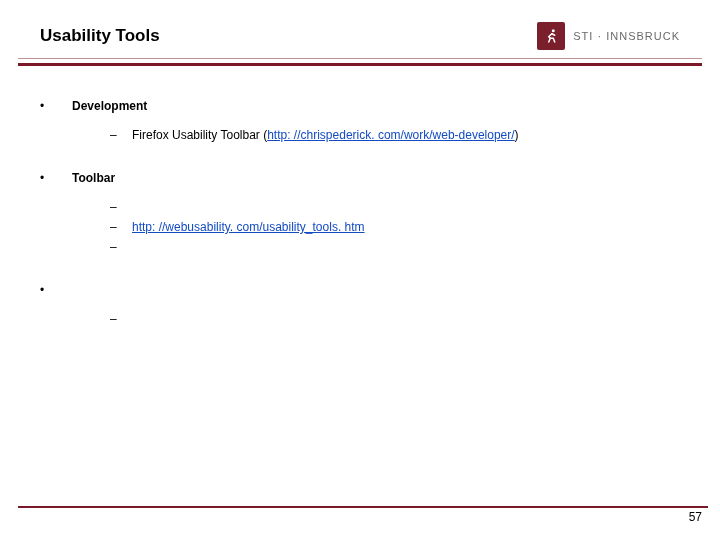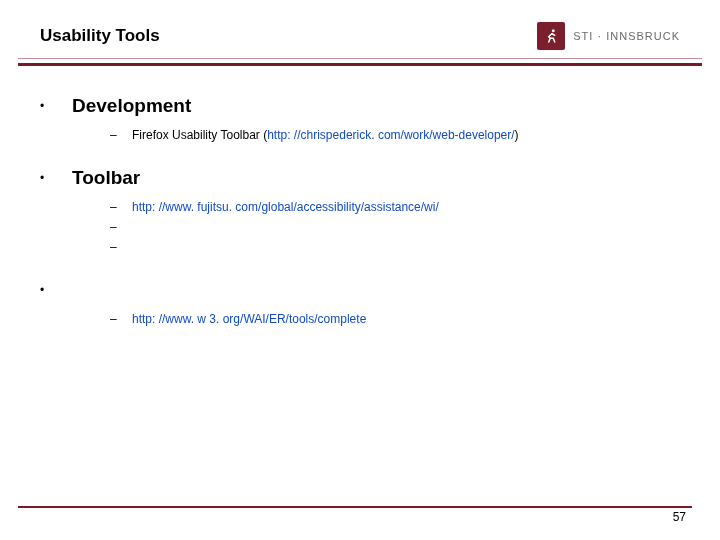--- a/index.html
+++ b/index.html
@@ -9,26 +9,26 @@
   .title { font-size: 17px; font-weight: bold; }
   .logo { display: flex; align-items: center; gap: 8px; }
   .logo-mark { width: 28px; height: 28px; background: #7a1f2b; color: #fff; display: flex; align-items: center; justify-content: center; border-radius: 2px; }
   .logo-text { font-size: 11px; color: #6a6a6a; letter-spacing: 1px; }
   .hr1 { height: 1px; background: #8a1f2f; margin: 0 18px; opacity: 0.5; }
   .hr2 { height: 3px; background: #7a1a28; margin: 4px 18px 0 18px; }
   .content { padding: 30px 40px 0 40px; }
   .bullet-row { display: flex; align-items: flex-start; gap: 24px; margin-top: 24px; }
   .bullet-row:first-child { margin-top: 0; }
   .dot { font-size: 12px; line-height: 20px; width: 8px; }
-  .section-title { font-size: 19px; font-weight: bold; line-height: 20px; }
+  .section-title { font-size: 12px; font-weight: bold; line-height: 20px; }
   .sub-list { margin: 10px 0 0 70px; }
   .sub-item { display: flex; align-items: flex-start; gap: 14px; font-size: 12px; line-height: 18px; margin-bottom: 2px; }
   .dash { width: 8px; }
-  .link { color: #124bc4; }
-  .footer { position: absolute; left: 18px; right: 28px; bottom: 16px; }
+  .link { color: #124bc4; text-decoration: underline; }
+  .footer { position: absolute; left: 18px; right: 12px; bottom: 16px; }
   .footer-line { height: 2px; background: #7a1a28; margin-bottom: 2px; }
   .page-num { text-align: right; font-size: 12px; color: #000; padding-right: 6px; }
   svg { width: 18px; height: 18px; }
 </style>
 </head>
 <body>
 <div class="slide">
 
 <div class="header">
   <div class="title">Usability Tools</div>
@@ -66,37 +66,36 @@
     </div>
   </div>
 
   <div class="bullet-row">
     <div class="dot">•</div>
     <div class="section-title">Toolbar</div>
   </div>
   <div class="sub-list">
     <div class="sub-item">
       <div class="dash">–</div>
-      <div><span class="link">http: //www. fujitsu. com/global/accessibility/assistance/wi/</span></div>
     </div>
     <div class="sub-item">
       <div class="dash">–</div>
+      <div><span class="link">http: //webusability. com/usability_tools. htm</span></div>
     </div>
     <div class="sub-item">
       <div class="dash">–</div>
     </div>
   </div>
 
   <div class="bullet-row">
     <div class="dot">•</div>
   </div>
   <div class="sub-list">
     <div class="sub-item">
       <div class="dash">–</div>
-      <div><span class="link">http: //www. w 3. org/WAI/ER/tools/complete</span></div>
     </div>
   </div>
 
 </div>
 
 <div class="footer">
   <div class="footer-line"></div>
   <div class="page-num">57</div>
 </div>
 

